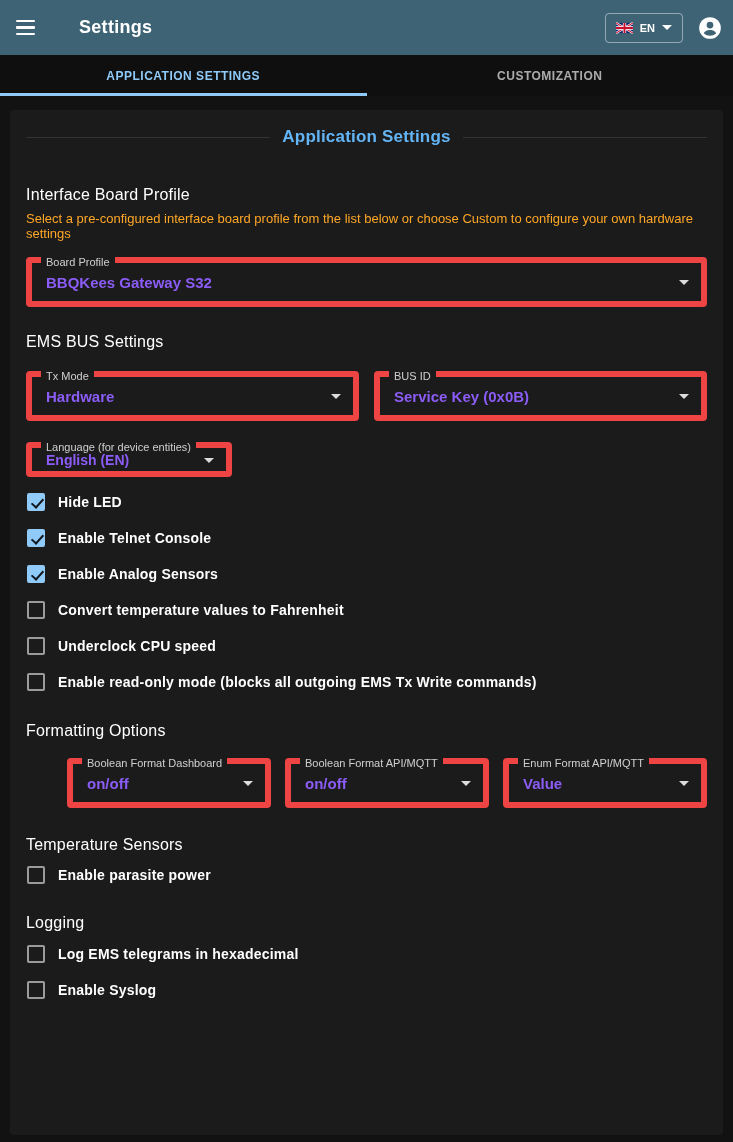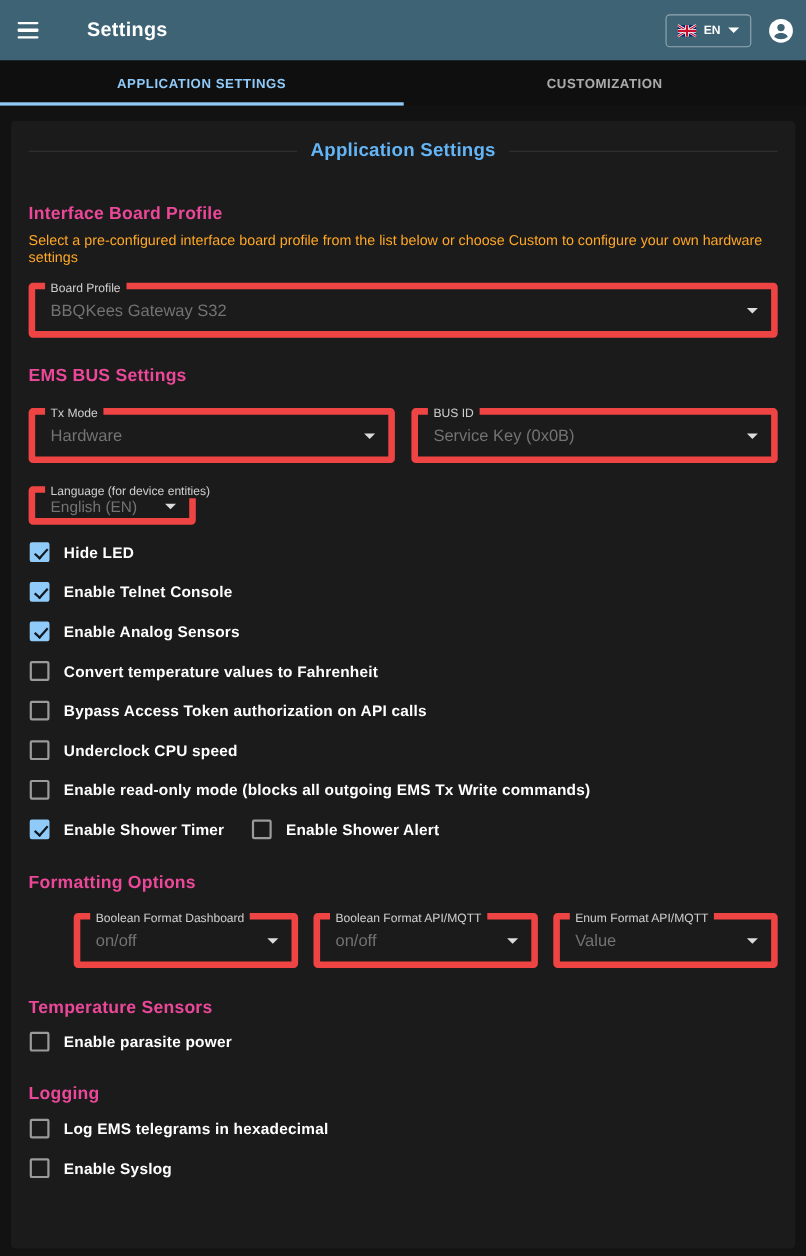--- a/index.html
+++ b/index.html
@@ -43,32 +43,32 @@
     content:""; position:absolute; left:0; right:0; bottom:0; height:3px; background:#90caf9;
   }
   
   .card {
     position:absolute; left:10px; right:10px; top:110px; height:1025px;
     background:#1b1b1b; border-radius:4px; padding:14px 16px 0 16px; overflow:hidden;
   }
   .page-title-row { display:flex; align-items:center; height:26px; }
   .page-title-row .line { flex:1; height:1px; background:#343434; }
   .page-title { font-size:17px; font-weight:700; color:#64b5f6; padding:0 12px; letter-spacing:.2px; }
-  .section-h { font-size:16px; font-weight:700; color:#ec4899; letter-spacing:.2px; }
+  .section-h { font-size:16px; font-weight:400; color:#ffffff; letter-spacing:.2px; }
   .desc { font-size:13px; color:#ffa726; margin-top:7px; }
   
   .sel {
     position:relative; border:6px solid #ef4444; border-radius:4px;
     height:50px; display:flex; align-items:center; cursor:pointer; background:#1b1b1b;
   }
   .sel .sel-label {
     position:absolute; top:-7px; left:9px; background:#1b1b1b; padding:0 5px;
     font-size:11px; color:rgba(255,255,255,.78); white-space:nowrap;
   }
-  .sel .sel-value { font-size:15px; font-weight:400; color:#737373; padding-left:14px; }
+  .sel .sel-value { font-size:15px; font-weight:700; color:#8b5cf6; padding-left:14px; }
   .sel .sel-arrow {
     position:absolute; right:12px; top:50%; margin-top:-2px;
     width:0; height:0; border-left:5px solid transparent; border-right:5px solid transparent; border-top:5px solid #dcdcdc;
   }
   .sel.small { height:35px; }
   .sel.small .sel-value { font-size:14px; }
   .grid-2 { display:grid; grid-template-columns:1fr 1fr; gap:15px; margin-top:20px; }
   .grid-3 { display:grid; grid-template-columns:1fr 1fr 1fr; gap:14px; margin-top:18px;padding-left:41px; }
   
   .cb-row { display:flex; align-items:center; height:36px; }
@@ -157,21 +157,21 @@
       <span class="sel-value">Hardware</span>
       <span class="sel-arrow"></span>
     </div>
     <div class="sel">
       <span class="sel-label">BUS ID</span>
       <span class="sel-value">Service Key (0x0B)</span>
       <span class="sel-arrow"></span>
     </div>
   </div>
 
-  <div class="sel small mt-lang" style="width:152px">
+  <div class="sel small mt-lang" style="width:206px">
     <span class="sel-label">Language (for device entities)</span>
     <span class="sel-value">English (EN)</span>
     <span class="sel-arrow"></span>
   </div>
 
   <div class="mt-cbs">
     <div class="cb-row">
       <div class="cb checked"></div>
       <div class="cb-label">Hide LED</div>
     </div>
@@ -182,36 +182,25 @@
     <div class="cb-row">
       <div class="cb checked"></div>
       <div class="cb-label">Enable Analog Sensors</div>
     </div>
     <div class="cb-row">
       <div class="cb"></div>
       <div class="cb-label">Convert temperature values to Fahrenheit</div>
     </div>
     <div class="cb-row">
       <div class="cb"></div>
-      <div class="cb-label">Bypass Access Token authorization on API calls</div>
-    </div>
-    <div class="cb-row">
-      <div class="cb"></div>
       <div class="cb-label">Underclock CPU speed</div>
     </div>
     <div class="cb-row">
       <div class="cb"></div>
       <div class="cb-label">Enable read-only mode (blocks all outgoing EMS Tx Write commands)</div>
-    </div>
-    <div class="cb-row">
-      <div class="cb checked"></div>
-      <div class="cb-label">Enable Shower Timer</div>
-      <div class="cb-gap"></div>
-      <div class="cb"></div>
-      <div class="cb-label">Enable Shower Alert</div>
     </div>
   </div>
 
   <div class="section-h mt-fmt">Formatting Options</div>
   <div class="grid-3">
     <div class="sel">
       <span class="sel-label">Boolean Format Dashboard</span>
       <span class="sel-value">on/off</span>
       <span class="sel-arrow"></span>
     </div>

